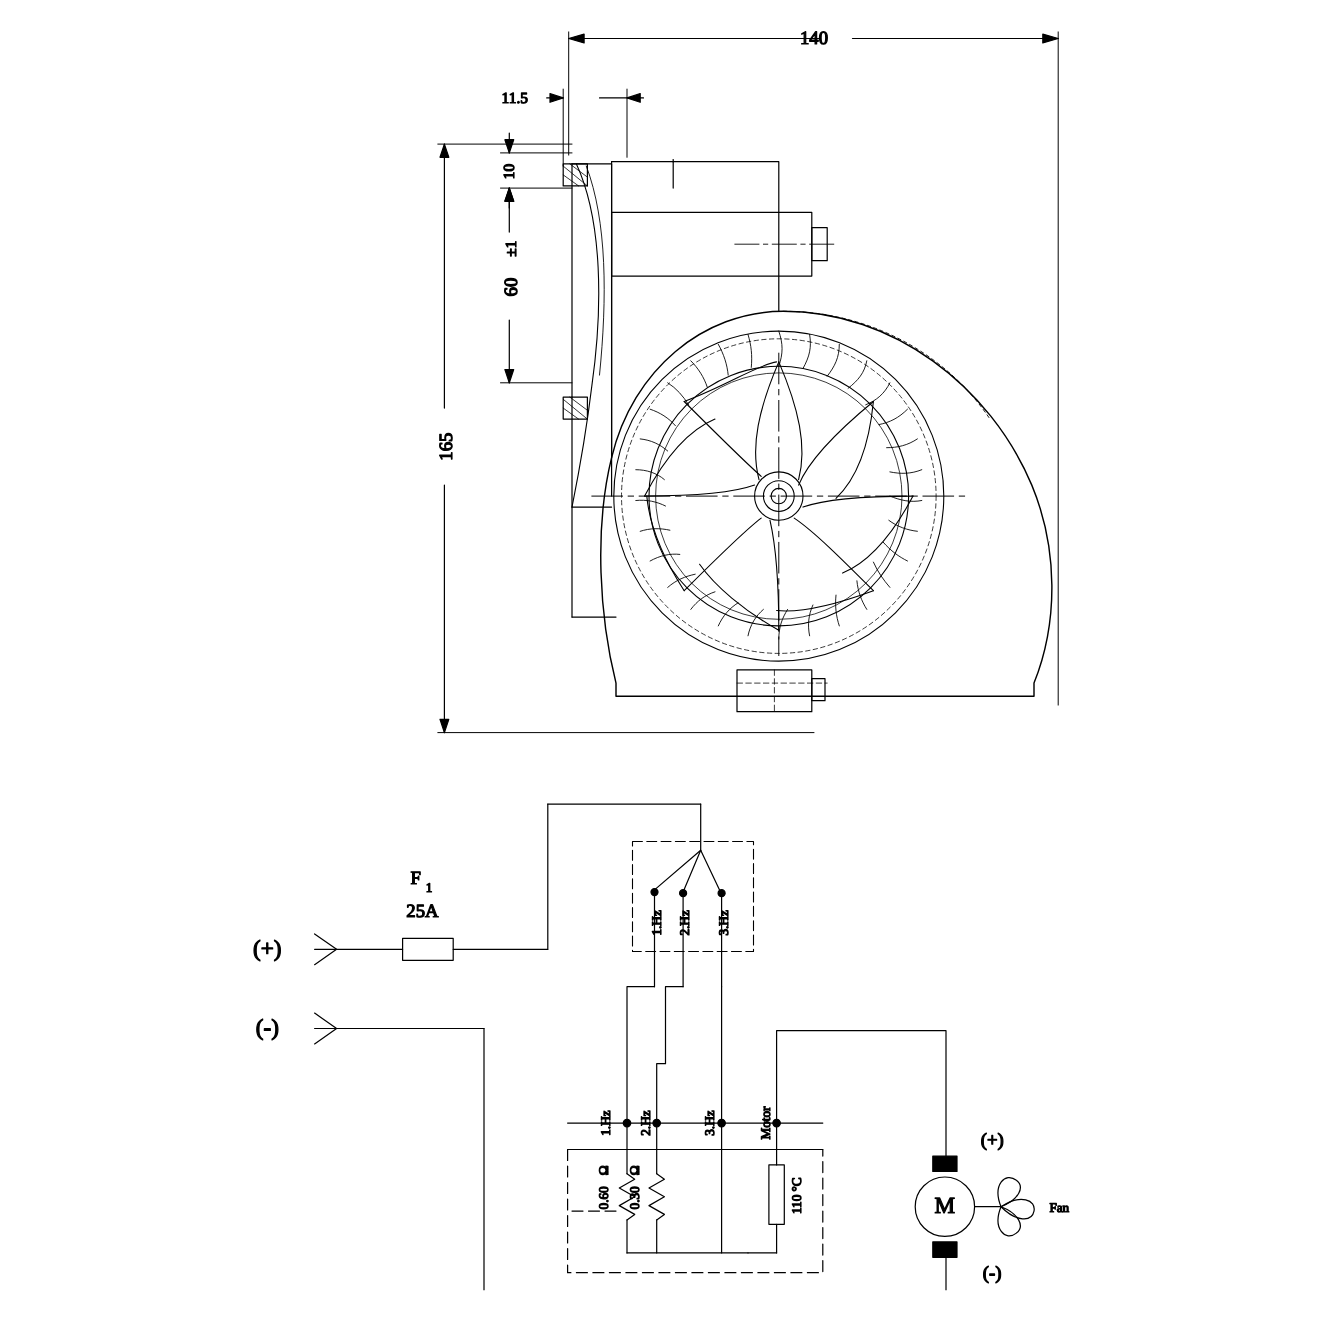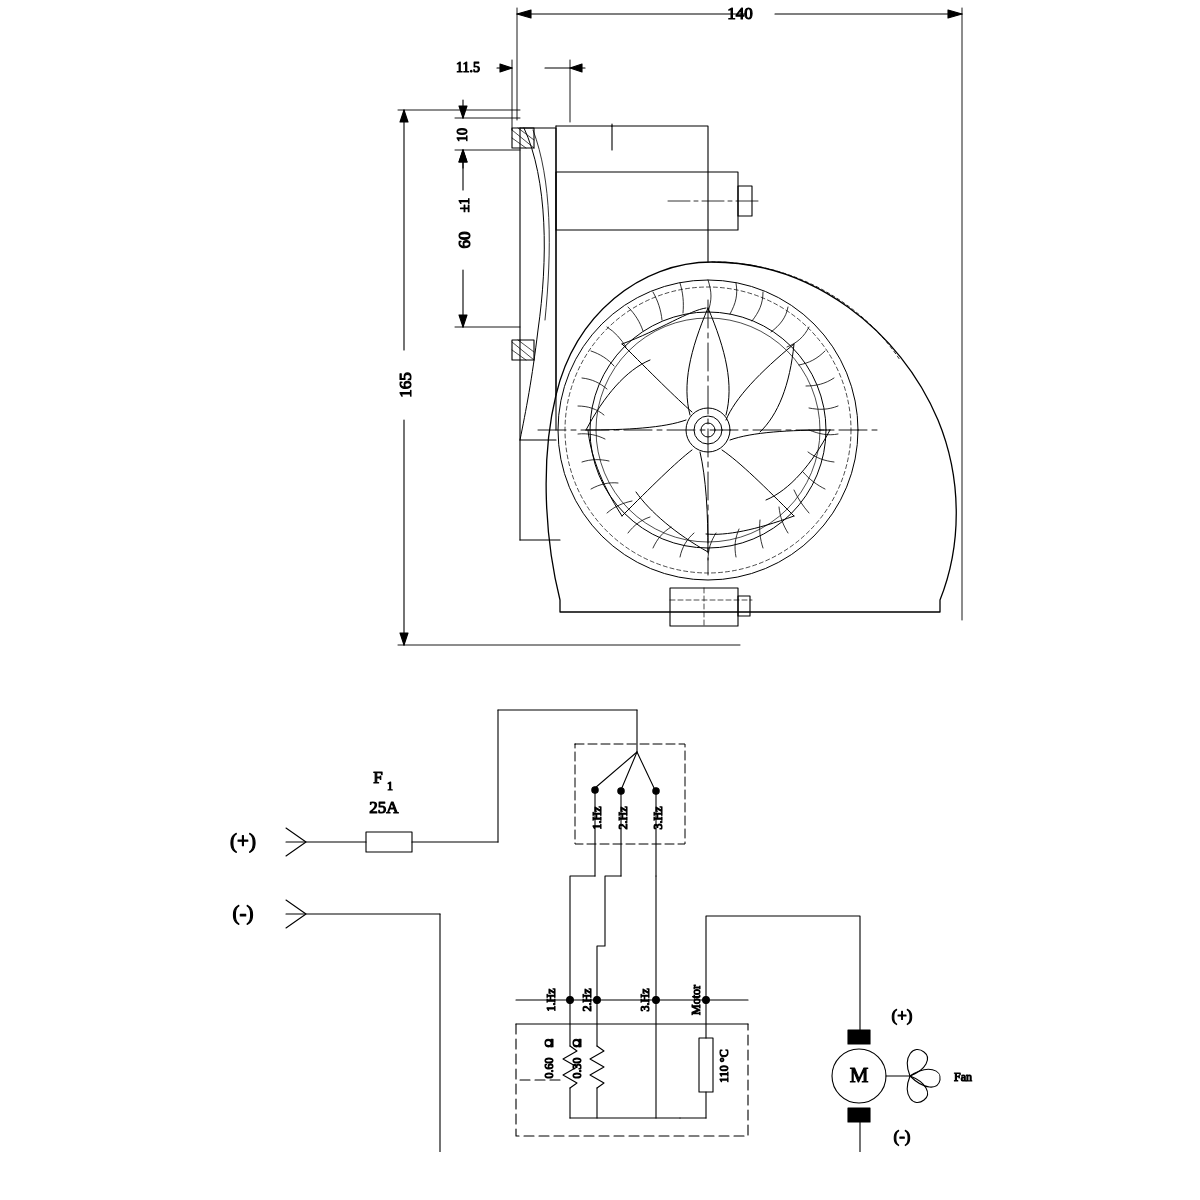--- a/index.html
+++ b/index.html
@@ -1,17 +1,17 @@
 <!DOCTYPE html>
 <html><head>
 <meta charset="utf-8">
 <style>
   html,body{margin:0;padding:0;background:#ffffff;}
   body{width:1200px;height:1200px;font-family:"Liberation Serif",serif;color:#000;}
-  #stage{position:relative;width:1200px;height:1152px;overflow:hidden;}
+  #stage{position:relative;width:1200px;height:1152px;overflow:hidden;margin-top:21px;}
   svg{display:block;}
   .lbl{font-family:"Liberation Serif",serif;fill:#000;}
   .dim{font-size:17px;}
   .dim-sm{font-size:14px;}
   .small{font-size:12px;}
   .big{font-size:21px;}
   text{dominant-baseline:middle;}
 </style>
 </head>
 <body>

